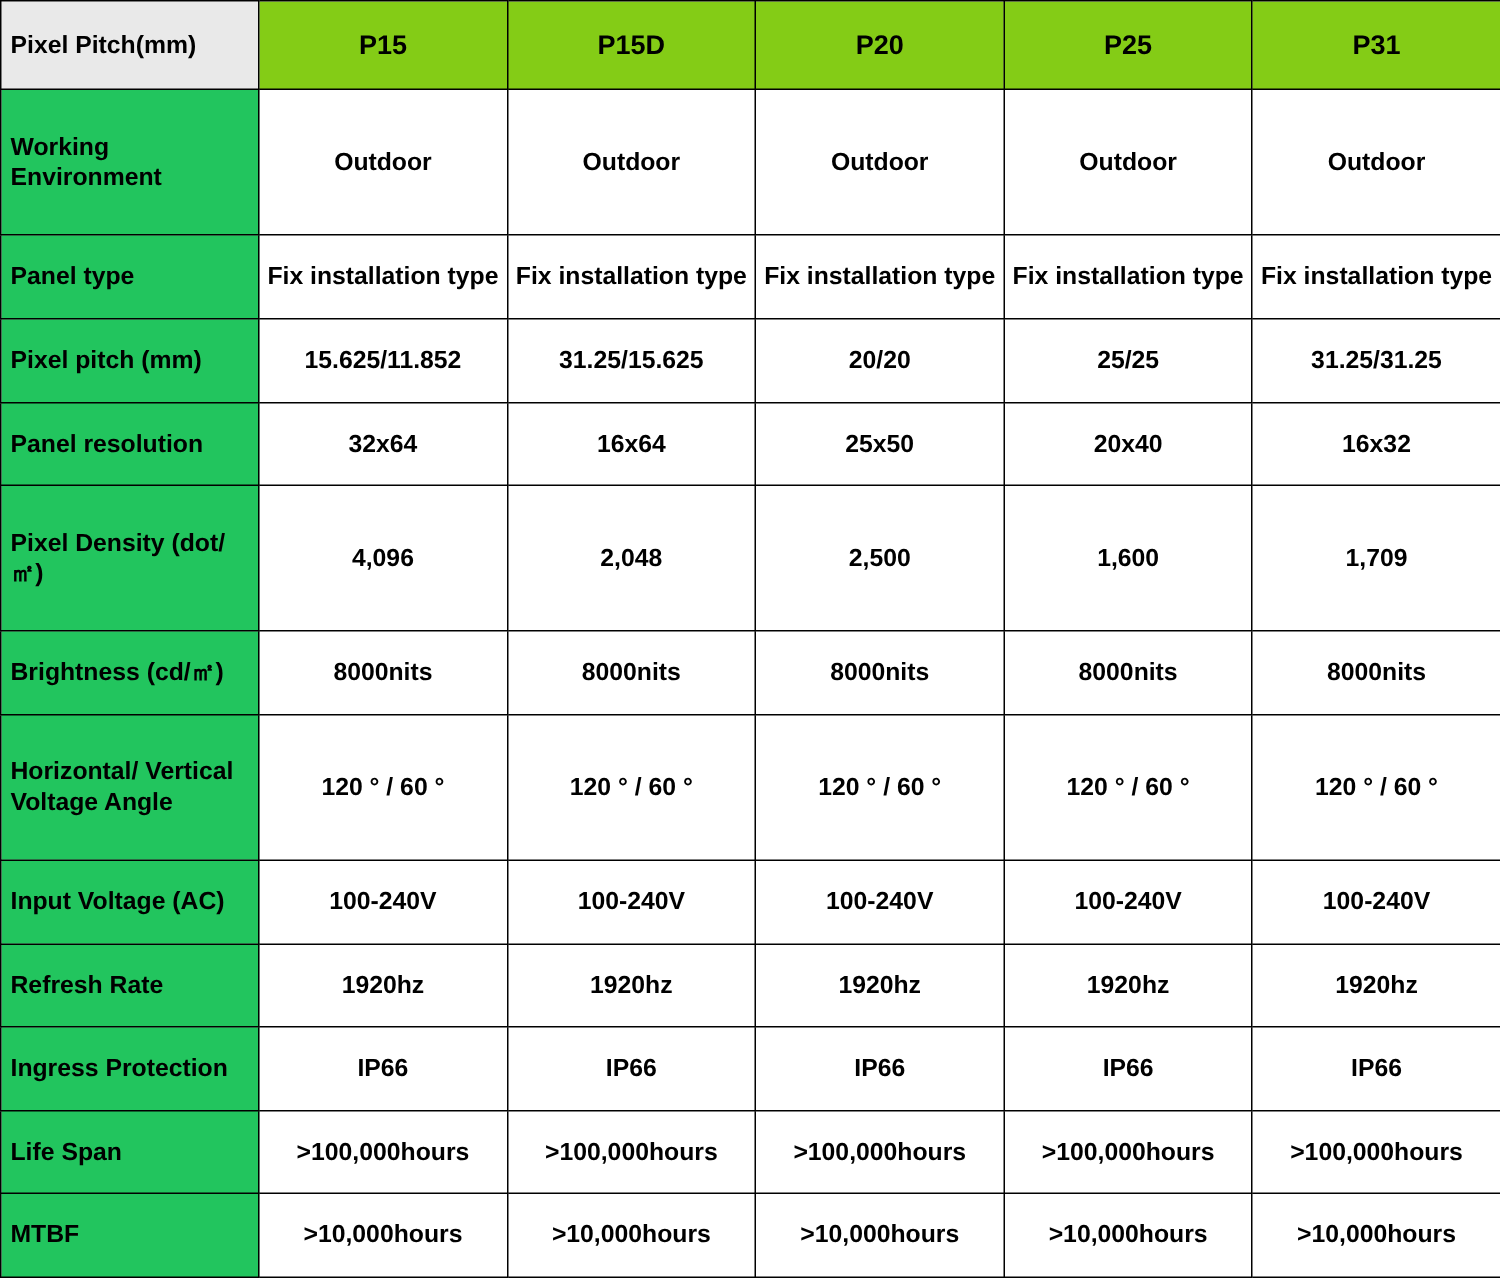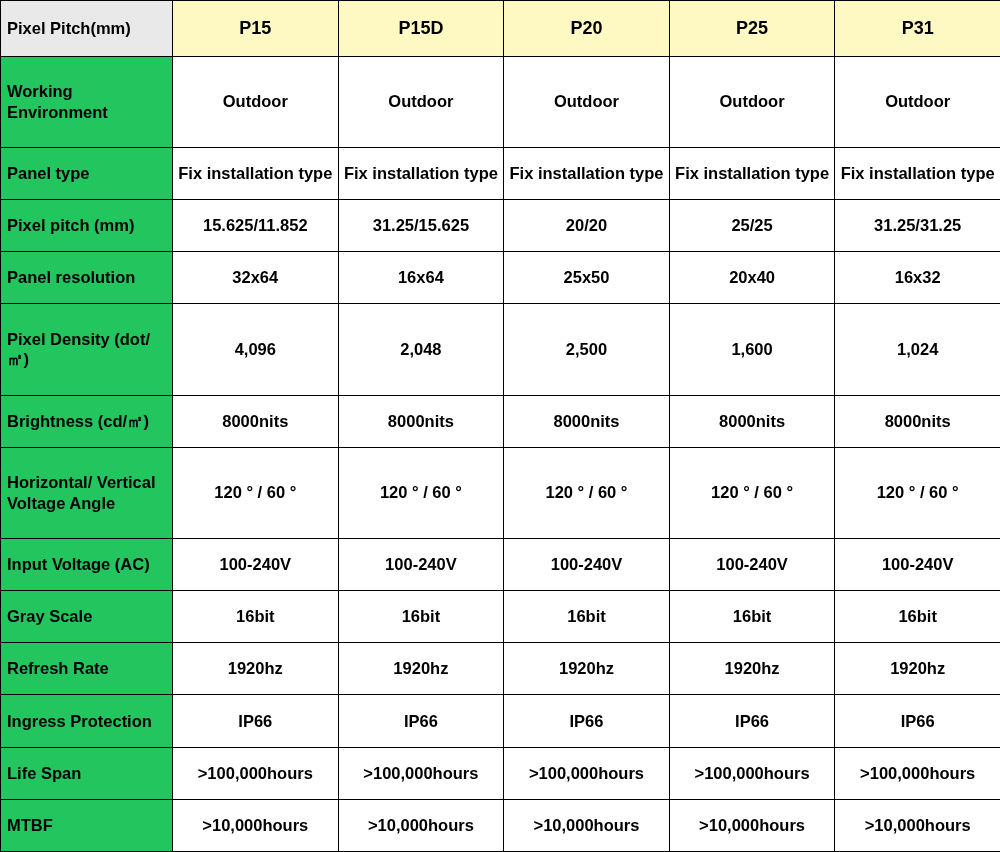--- a/index.html
+++ b/index.html
@@ -39,21 +39,21 @@
     font-size: 16.5px;
   }
   #spec-table td.cell-value {
     background: #ffffff;
     text-align: center;
   }
   #spec-table tr.header-row td.row-label {
     background: #e9e9e9;
   }
   #spec-table tr.header-row td.cell-value {
-    background: #fef9c3;
+    background: #84cc16;
     font-size: 18px;
   }
 </style>
 </head>
 <body>
 
 <table id="spec-table">
   <colgroup>
     <col class="label-col">
     <col class="data-col">
@@ -102,21 +102,21 @@
         <td class="cell-value">25x50</td>
         <td class="cell-value">20x40</td>
         <td class="cell-value">16x32</td>
       </tr>
       <tr>
         <td class="row-label">Pixel Density (dot/㎡)</td>
         <td class="cell-value">4,096</td>
         <td class="cell-value">2,048</td>
         <td class="cell-value">2,500</td>
         <td class="cell-value">1,600</td>
-        <td class="cell-value">1,024</td>
+        <td class="cell-value">1,709</td>
       </tr>
       <tr>
         <td class="row-label">Brightness (cd/㎡)</td>
         <td class="cell-value">8000nits</td>
         <td class="cell-value">8000nits</td>
         <td class="cell-value">8000nits</td>
         <td class="cell-value">8000nits</td>
         <td class="cell-value">8000nits</td>
       </tr>
       <tr>
@@ -127,28 +127,20 @@
         <td class="cell-value">120 ° / 60 °</td>
         <td class="cell-value">120 ° / 60 °</td>
       </tr>
       <tr>
         <td class="row-label">Input Voltage (AC)</td>
         <td class="cell-value">100-240V</td>
         <td class="cell-value">100-240V</td>
         <td class="cell-value">100-240V</td>
         <td class="cell-value">100-240V</td>
         <td class="cell-value">100-240V</td>
-      </tr>
-      <tr>
-        <td class="row-label">Gray Scale</td>
-        <td class="cell-value">16bit</td>
-        <td class="cell-value">16bit</td>
-        <td class="cell-value">16bit</td>
-        <td class="cell-value">16bit</td>
-        <td class="cell-value">16bit</td>
       </tr>
       <tr>
         <td class="row-label">Refresh Rate</td>
         <td class="cell-value">1920hz</td>
         <td class="cell-value">1920hz</td>
         <td class="cell-value">1920hz</td>
         <td class="cell-value">1920hz</td>
         <td class="cell-value">1920hz</td>
       </tr>
       <tr>

